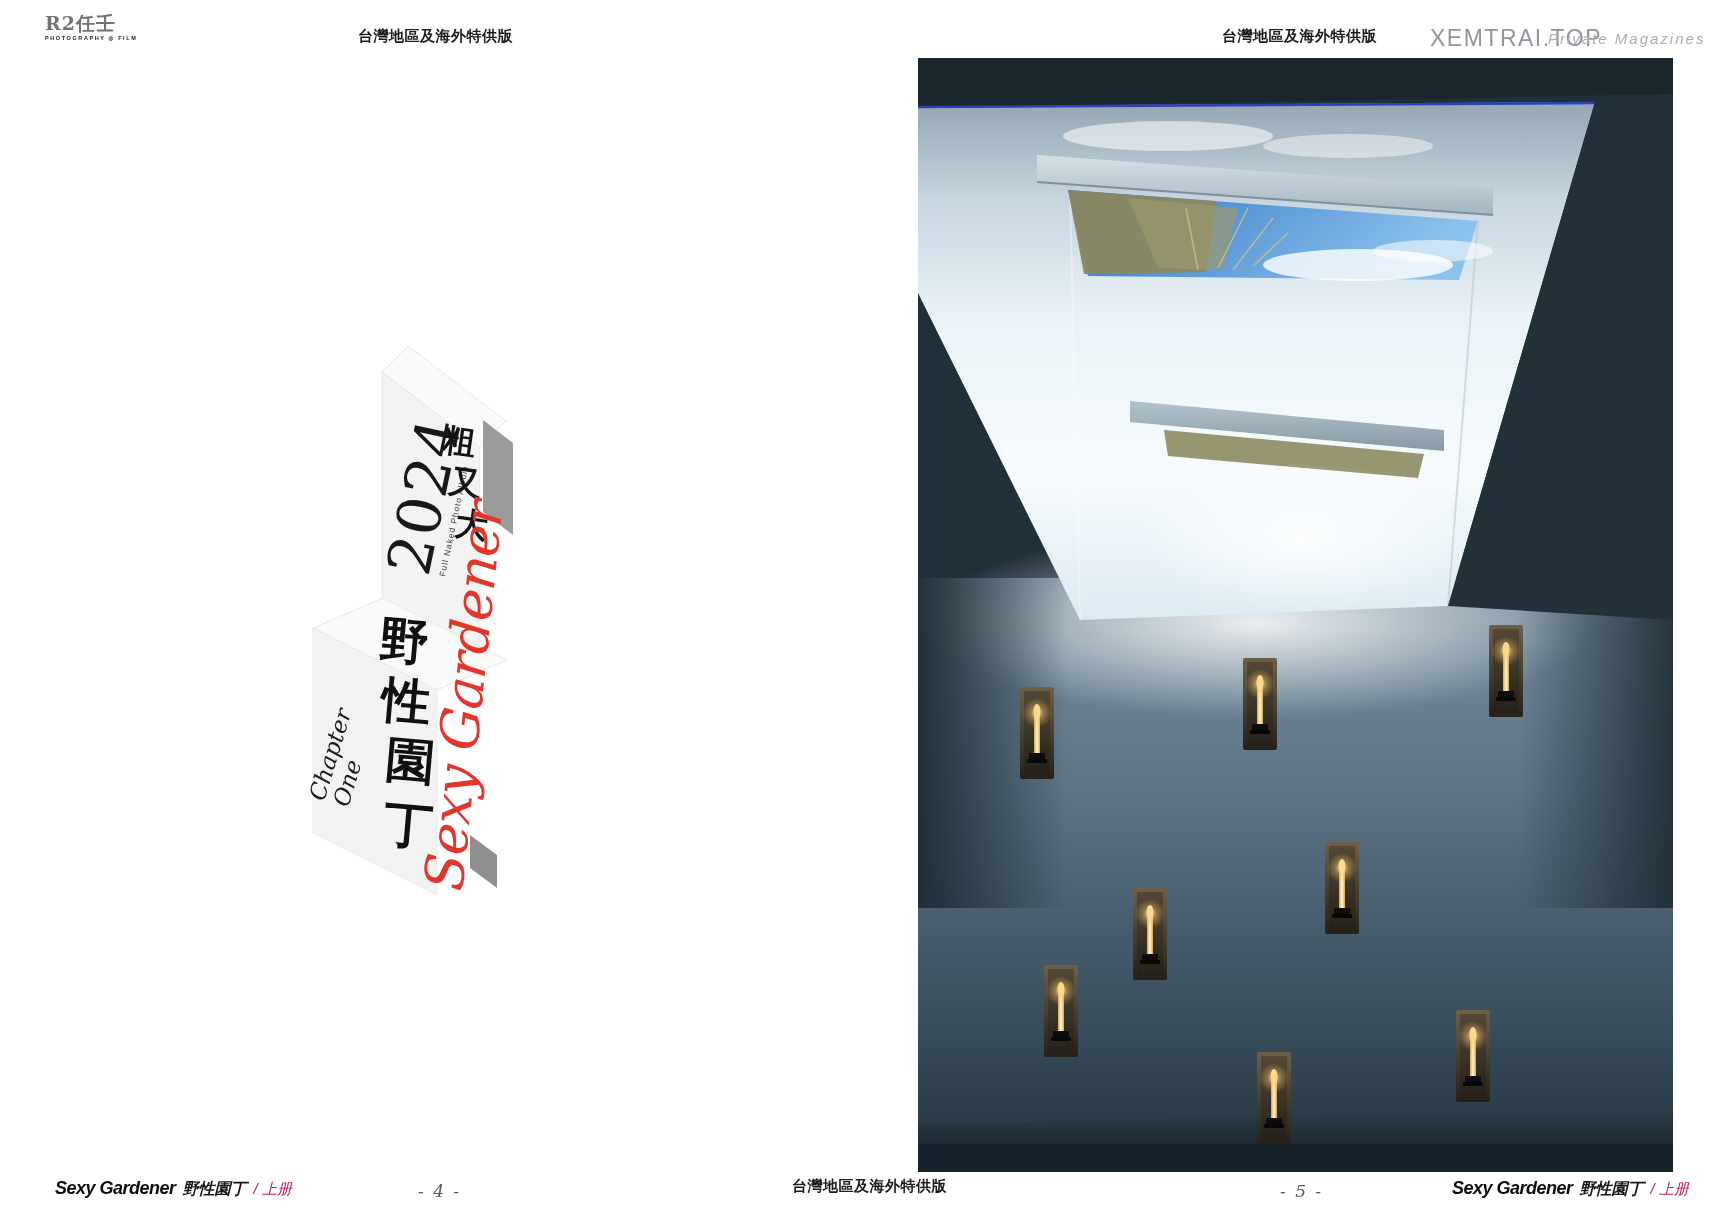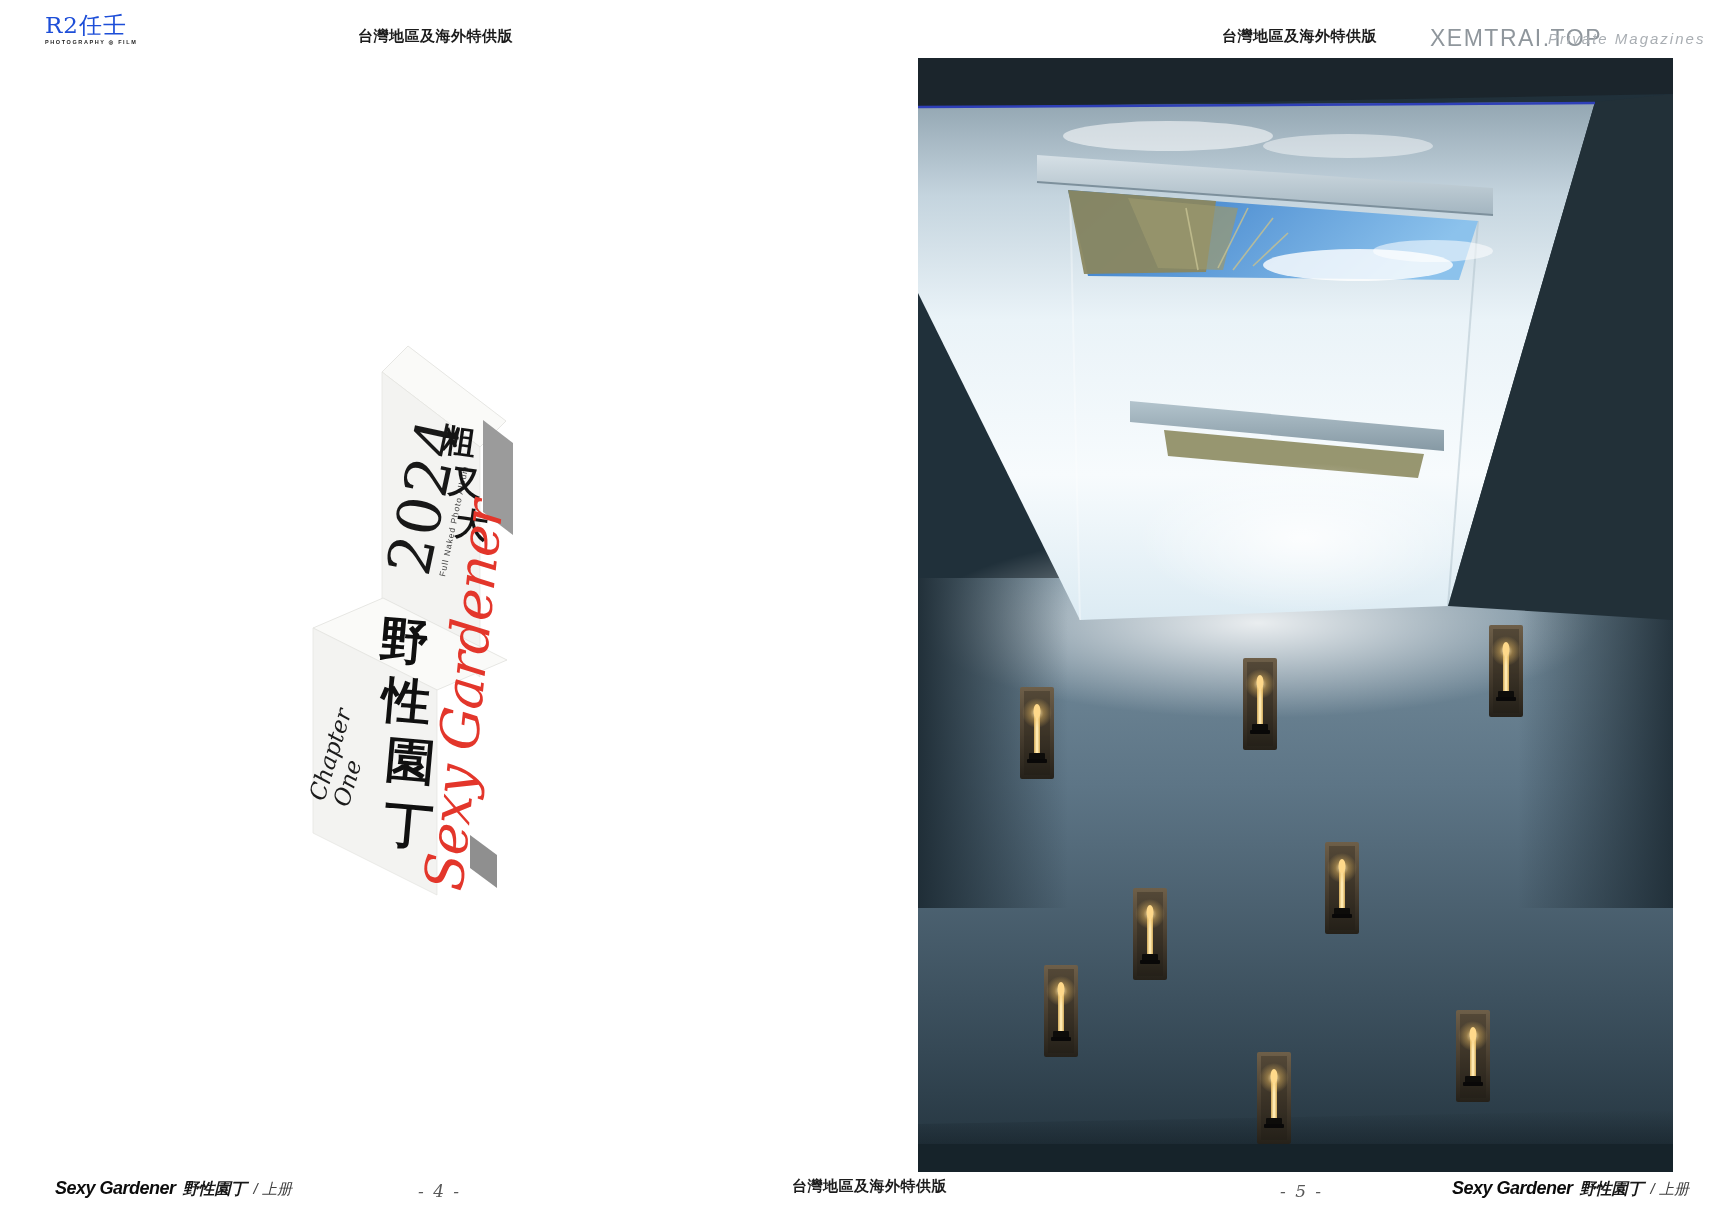--- a/index.html
+++ b/index.html
@@ -2,33 +2,33 @@
 <html><head>
 <meta charset="utf-8">
 <style>
   html,body{margin:0;padding:0;background:#ffffff;}
   body{width:1727px;height:1226px;position:relative;overflow:hidden;
        font-family:"Liberation Sans",sans-serif;color:#111;}
   .abs{position:absolute;}
 
   
   .logo{left:45px;top:14px;width:140px;}
-  .logo-main{font-family:"DejaVu Serif",serif;font-weight:400;font-size:23px;letter-spacing:1px;color:#1d4ed8;line-height:1;}
+  .logo-main{font-family:"DejaVu Serif",serif;font-weight:700;font-size:19px;letter-spacing:1px;color:#737373;line-height:1;}
   .logo-sub{font-size:5.5px;letter-spacing:1.6px;font-weight:700;color:#222;margin-top:2px;}
   .edition{font-weight:700;font-size:15px;color:#1c1c1c;letter-spacing:0.5px;text-align:center;}
   .edition-left{left:358px;top:27px;}
   .edition-right{left:1222px;top:27px;}
   .site{left:1430px;top:25px;font-size:23px;letter-spacing:1.5px;color:#8f969c;}
   .site-tag{left:1548px;top:30px;font-size:15px;font-style:italic;letter-spacing:2px;color:#a9aeb3;text-align:right;}
 
   
   .footer-book{top:1178px;font-size:18px;white-space:nowrap;}
   .fb-en{font-weight:700;font-style:italic;letter-spacing:-0.5px;color:#0c0c0c;}
   .fb-cn{font-weight:700;font-style:italic;font-size:16px;color:#171717;margin:17px 2px;}
-  .fb-vol{font-size:15px;font-style:italic;color:#404040;}
+  .fb-vol{font-size:15px;font-style:italic;color:#be185d;}
   .footer-left{left:55px;}
   .footer-right{left:1452px;}
   .pageno{top:1181px;font-family:"DejaVu Serif",serif;font-style:italic;font-size:17px;color:#585858;letter-spacing:2px;}
   .pageno-left{left:418px;}
   .pageno-right{left:1280px;}
   .edition-center{left:792px;top:1177px;}
 
   .titleblock{left:262px;top:330px;width:280px;height:580px;}
   .photo{left:918px;top:58px;width:755px;height:1114px;}
   svg text{user-select:none;}

